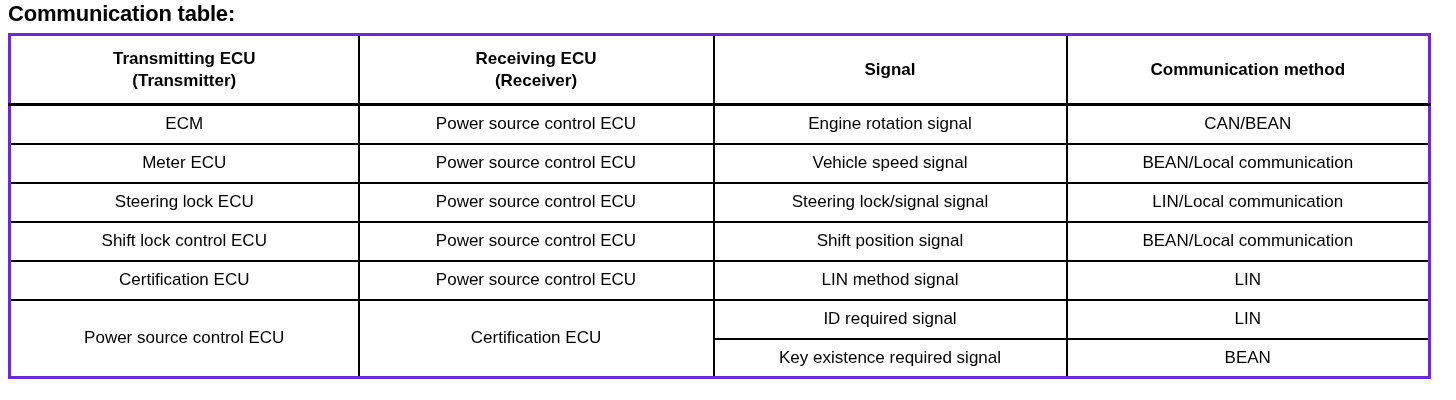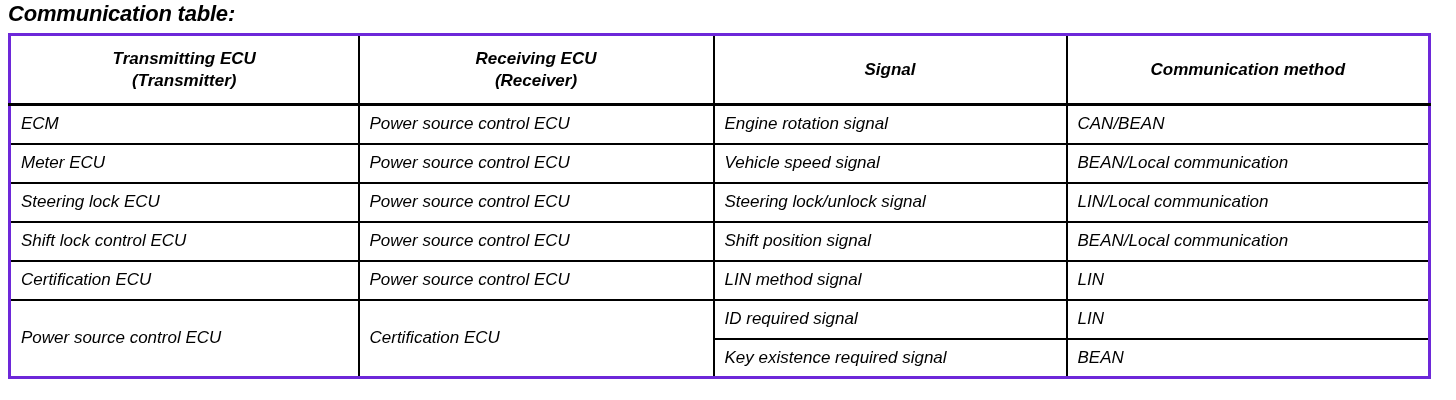--- a/index.html
+++ b/index.html
@@ -12,21 +12,20 @@
     height: 400px;
     font-family: "Liberation Sans", sans-serif;
     color: #000000;
     overflow: hidden;
   }
   .page {
     position: relative;
     width: 1261px;
     height: 400px;
     box-sizing: border-box;
-    font-style: italic;
   }
   .doc-title {
     position: absolute;
     left: 8px;
     top: 1px;
     font-size: 22px;
     font-weight: bold;
     letter-spacing: -0.2px;
     line-height: 26px;
     white-space: nowrap;
@@ -63,21 +62,21 @@
     padding: 4px 6px;
     line-height: 22px;
     border-bottom: 3px solid #000;
   }
   table.comm-table thead th .hdr-l1 { display: block; }
   table.comm-table thead th .hdr-l2 { display: block; }
   table.comm-table thead th.single { line-height: 22px; margin-left: 37px; }
 
   table.comm-table tbody td {
     font-weight: normal;
-    text-align: left;
+    text-align: center;
     height: 39px;
     padding: 2px 10px;
     white-space: nowrap;
   }
   table.comm-table tbody td.merged {
     vertical-align: middle;
   }
 </style>
 </head>
 <body>
@@ -124,21 +123,21 @@
         <tr>
           <td>Meter ECU</td>
           <td>Power source control ECU</td>
           <td>Vehicle speed signal</td>
           <td>BEAN/Local communication</td>
         </tr>
 
         <tr>
           <td>Steering lock ECU</td>
           <td>Power source control ECU</td>
-          <td>Steering lock/unlock signal</td>
+          <td>Steering lock/signal signal</td>
           <td>LIN/Local communication</td>
         </tr>
 
         <tr>
           <td>Shift lock control ECU</td>
           <td>Power source control ECU</td>
           <td>Shift position signal</td>
           <td>BEAN/Local communication</td>
         </tr>
 

